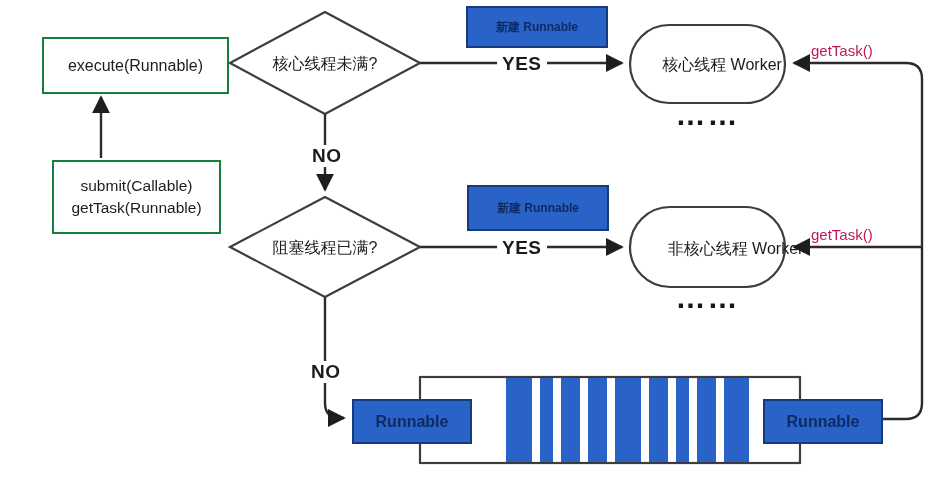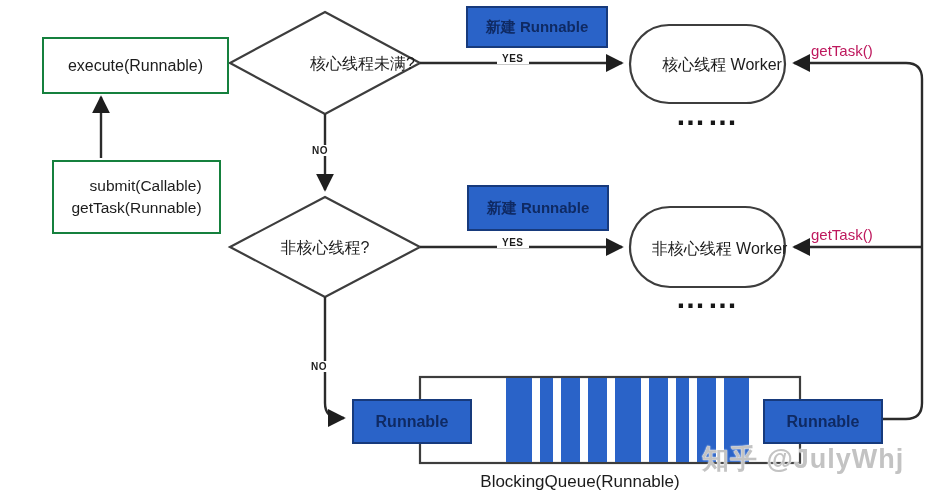--- a/index.html
+++ b/index.html
@@ -12,35 +12,35 @@
   .shape{fill:#ffffff;stroke:#3d3d3d;stroke-width:2.2;}
   .bar{fill:var(--accent-blue,#2a63c8);}
   .abs{position:absolute;}
   .white-box{
     background:#fff;border:2px solid #15803d;display:flex;align-items:center;
     justify-content:center;text-align:center;font-size:16px;color:#1c1c1c;margin-left:32px;
   }
   .blue-box{
     background:var(--accent-blue,#2a63c8);border:2px solid var(--accent-border,#173a7c);
     display:flex;align-items:center;justify-content:center;text-align:center;
-    font-size:15px;font-weight:bold;color:var(--box-text,#0f2a63);
+    font-size:12px;font-weight:bold;color:var(--box-text,#0f2a63);
   }
   .node-label{
     position:absolute;text-align:center;font-size:16px;color:#1c1c1c;line-height:1.2;
   }
   .edge-label{
-    position:absolute;background:#fff;padding:0 5px;font-size:10px;font-weight:600;
+    position:absolute;background:#fff;padding:0 5px;font-size:19px;font-weight:600;
     color:#1c1c1c;letter-spacing:.5px;
   }
   .fn-label{position:absolute;font-size:15px;color:#be185d;}
   .dots{
     position:absolute;text-align:center;font-size:30px;font-weight:bold;color:#161616;
     letter-spacing:2px;line-height:30px;height:30px;
   }
-  .submit-lines{line-height:22px;font-size:15.5px;text-align:right;}
+  .submit-lines{line-height:22px;font-size:15.5px;}
   .watermark{
     position:absolute;font-size:27px;font-weight:bold;color:var(--watermark,#c3c3c3);
     text-shadow:0 0 1px #ffffff,0 0 2px #ffffff;letter-spacing:1px;white-space:nowrap;
   }
 </style>
 </head>
 <body>
 
 <div class="canvas">
 
@@ -84,46 +84,44 @@
     <span>execute(Runnable)</span>
   </div>
 
   <div class="abs white-box" style="left:20px;top:160px;width:165px;height:70px;">
     <div class="submit-lines">
       <div>submit(Callable)</div>
       <div>getTask(Runnable)</div>
     </div>
   </div>
 
-  <div class="node-label" style="left:235px;top:54px;width:180px;text-align:right;">核心线程未满?</div>
-  <div class="node-label" style="left:235px;top:238px;width:180px;">非核心线程?</div>
+  <div class="node-label" style="left:235px;top:54px;width:180px;">核心线程未满?</div>
+  <div class="node-label" style="left:235px;top:238px;width:180px;">阻塞线程已满?</div>
 
   <div class="abs blue-box" style="left:466px;top:6px;width:138px;height:38px;">
     <span>新建 Runnable</span>
   </div>
   <div class="abs blue-box" style="left:467px;top:185px;width:138px;height:42px;">
     <span>新建 Runnable</span>
   </div>
 
   <div class="node-label" style="left:632px;top:55px;width:180px;">核心线程 Worker</div>
-  <div class="node-label" style="left:644px;top:239px;width:151px;">非核心线程 Worker</div>
+  <div class="node-label" style="left:660px;top:239px;width:151px;">非核心线程 Worker</div>
   <div class="dots" style="left:630px;top:100px;width:155px;">……</div>
   <div class="dots" style="left:630px;top:283px;width:155px;">……</div>
 
   <div class="edge-label" style="left:497px;top:53px;">YES</div>
   <div class="edge-label" style="left:307px;top:145px;">NO</div>
   <div class="edge-label" style="left:497px;top:237px;">YES</div>
   <div class="edge-label" style="left:306px;top:361px;">NO</div>
   <div class="fn-label" style="left:811px;top:42px;">getTask()</div>
   <div class="fn-label" style="left:811px;top:226px;">getTask()</div>
 
   <div class="abs blue-box" style="left:352px;top:399px;width:116px;height:41px;font-size:16px;">
     <span>Runnable</span>
   </div>
   <div class="abs blue-box" style="left:763px;top:399px;width:116px;height:41px;font-size:16px;">
     <span>Runnable</span>
   </div>
 
-  <div class="node-label" style="left:400px;top:472px;width:360px;font-size:17px;">BlockingQueue(Runnable)</div>
 
-  <div class="watermark" style="left:702px;top:441px;">知乎 @JulyWhj</div>
 
 </div>
 
 </body></html>

